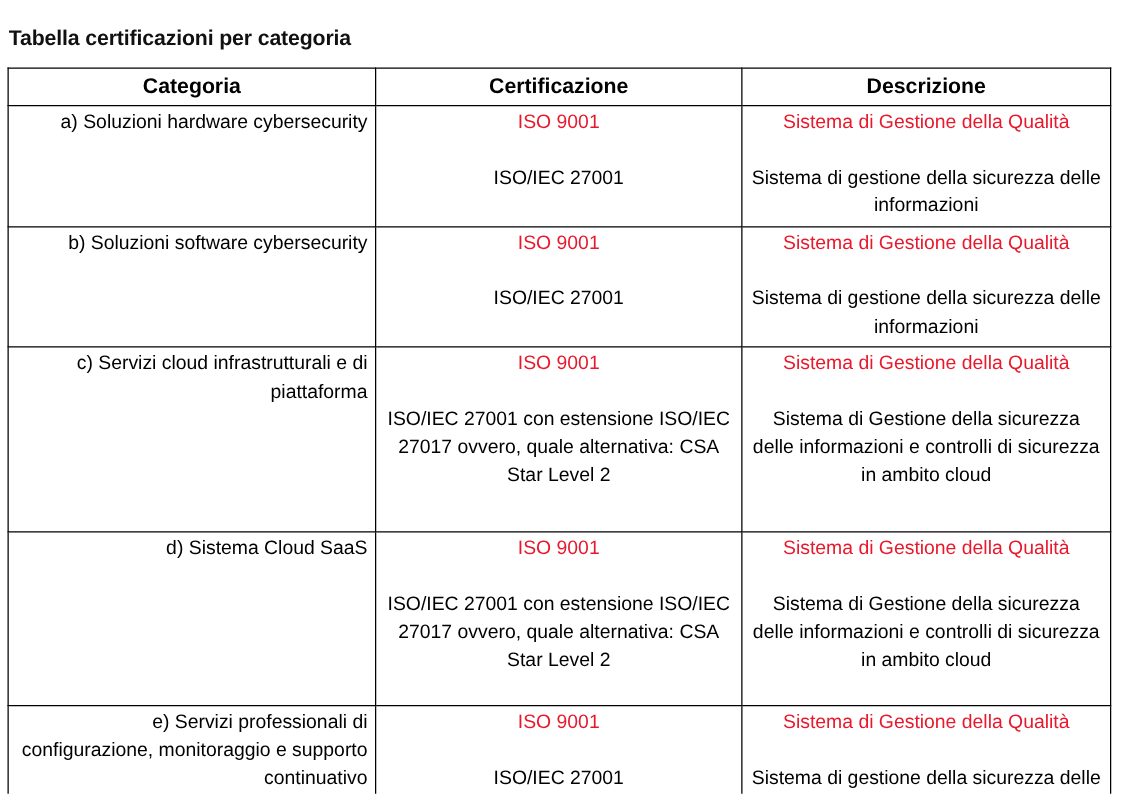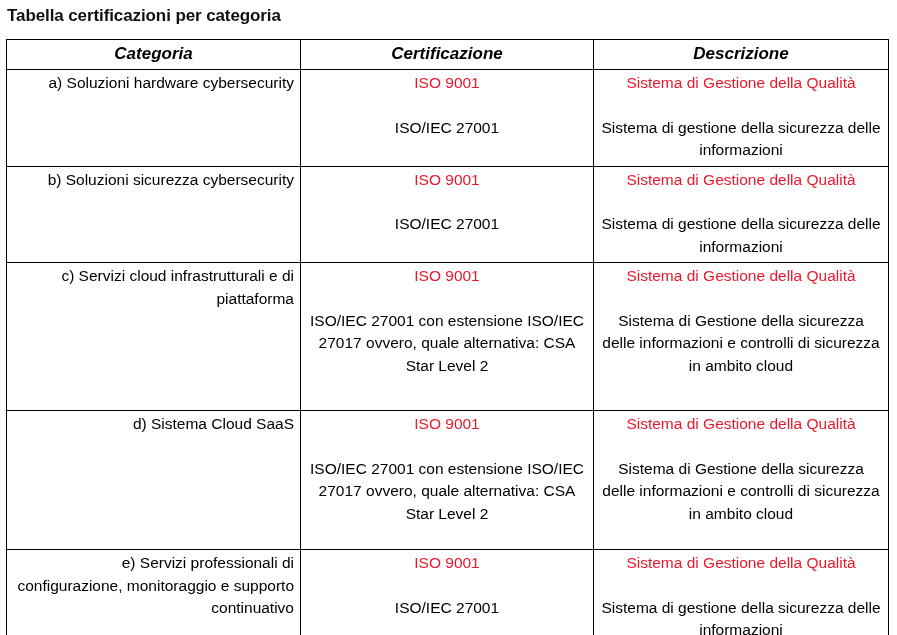--- a/index.html
+++ b/index.html
@@ -11,21 +11,21 @@
     width: 897px;
     height: 635px;
     font-family: "Liberation Sans", sans-serif;
     color: #000000;
     overflow: hidden;
   }
   #page-title {
     font-size: 17px;
     font-weight: bold;
     letter-spacing: -0.1px;
-    padding: 5px 0 0 7px;
+    padding: 20px 0 0 7px;
     line-height: 22px;
     color: #111111;
   }
   #cert-table-wrap {
     padding: 12px 0 0 6px;
   }
   table.cert-table {
     border-collapse: collapse;
     table-layout: fixed;
     width: 882px;
@@ -42,21 +42,20 @@
     padding: 2px 6px 4px 6px;
     font-size: 15.5px;
     line-height: 22.5px;
   }
   table.cert-table th {
     font-weight: bold;
     text-align: center;
     font-size: 17px;
     line-height: 24px;
     padding: 2px 6px 3px 6px;
-    font-style: italic;
   }
   td.cat-cell {
     text-align: right;
   }
   td.mid-cell,
   td.desc-cell {
     text-align: center;
   }
   .line-red {
     color: #E8192C;
@@ -96,21 +95,21 @@
           <span class="txt-line">ISO/IEC 27001</span>
         </td>
         <td class="desc-cell">
           <span class="txt-line line-red">Sistema di Gestione della Qualità</span>
           <span class="line-gap"></span>
           <span class="txt-line">Sistema di gestione della sicurezza delle informazioni</span>
         </td>
       </tr>
 
       <tr style="height:90px">
-        <td class="cat-cell">b) Soluzioni sicurezza cybersecurity</td>
+        <td class="cat-cell">b) Soluzioni software cybersecurity</td>
         <td class="mid-cell">
           <span class="txt-line line-red">ISO 9001</span>
           <span class="line-gap"></span>
           <span class="txt-line">ISO/IEC 27001</span>
         </td>
         <td class="desc-cell">
           <span class="txt-line line-red">Sistema di Gestione della Qualità</span>
           <span class="line-gap"></span>
           <span class="txt-line">Sistema di gestione della sicurezza delle informazioni</span>
         </td>

